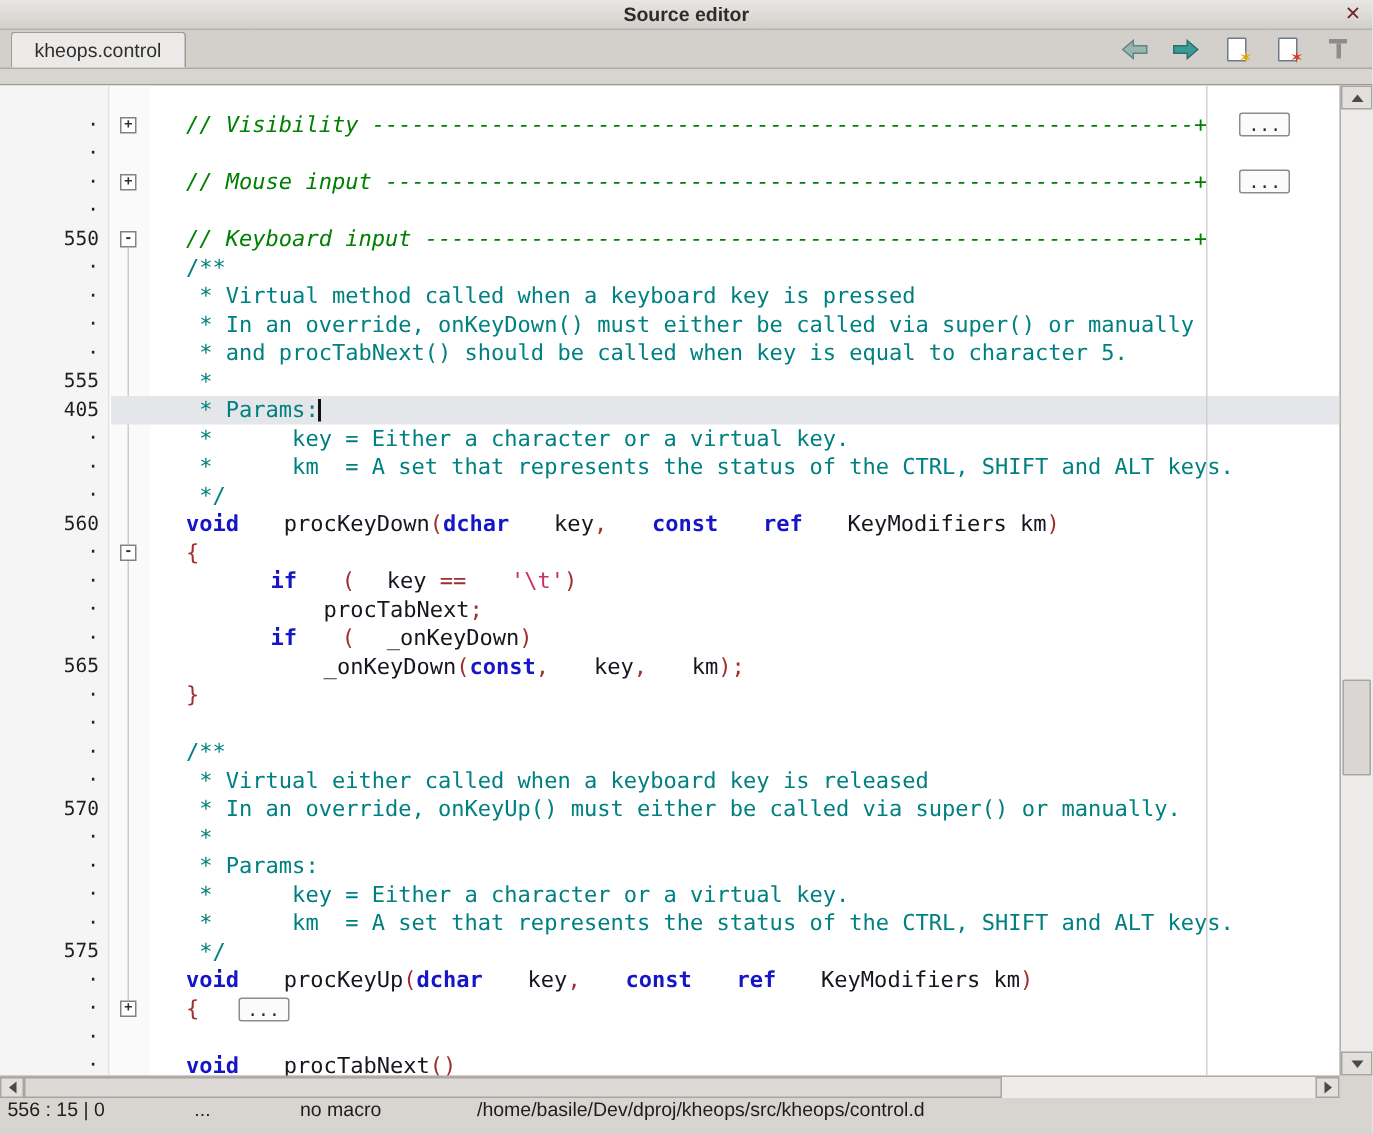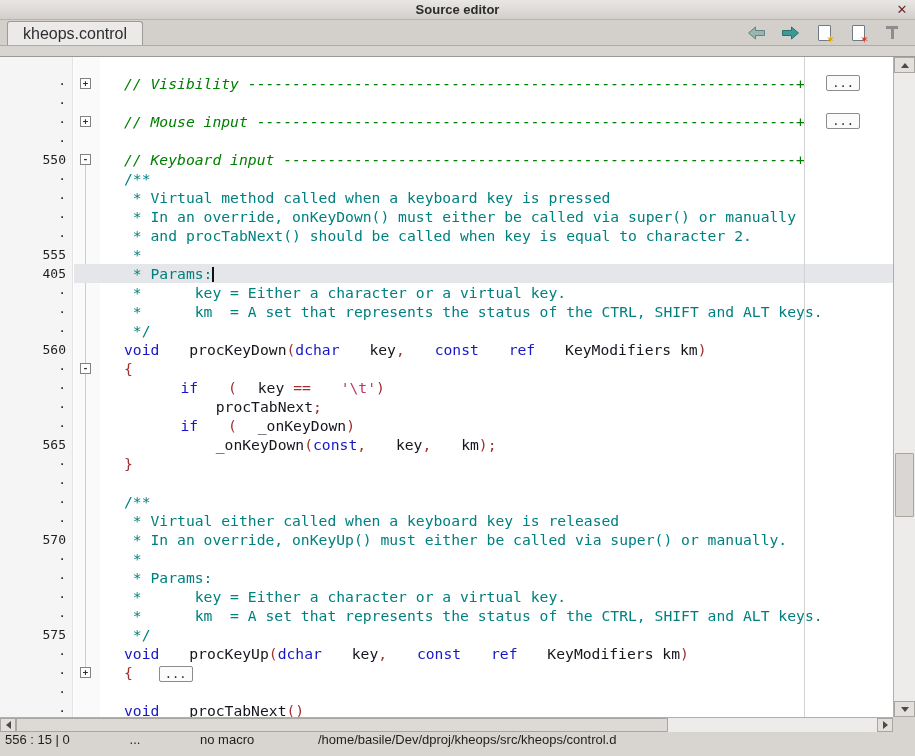--- a/index.html
+++ b/index.html
@@ -11,21 +11,21 @@
               display:flex; align-items:center; justify-content:center; position:relative; }
   .titlebar-title { font-size:13px; font-weight:bold; color:#2c2c2c; }
   .close-btn { position:absolute; right:5px; top:2px; width:16px; height:16px;
                font:bold 13px/16px "DejaVu Sans", sans-serif; color:#6e2a2a; text-align:center; }
 
   
   .tabbar { height:26px; background:#d3d0cc; display:flex; align-items:flex-end; position:relative;
             border-bottom:1px solid #aeaaa6; }
   .tab { margin-left:7px; height:24px; padding:0 15px; display:flex; align-items:center;
          background:#eceae8; border:1px solid #9e9a96; border-bottom:none; border-radius:3px 3px 0 0;
-         font-size:16px; color:#2e2e2e; }
+         font-size:13px; color:#2e2e2e; }
   .toolbar { position:absolute; right:12px; top:0; height:26px; display:flex; align-items:center; gap:13px; }
   .tool-btn { width:21px; height:21px; display:flex; align-items:center; justify-content:center; position:relative; }
   .page { width:13px; height:16px; background:#ffffff; border:1px solid #6d7b88; border-radius:1px; position:relative; }
   .page .mark { position:absolute; right:-5px; bottom:-5px; font-size:11px; line-height:11px; }
   .mark.yellow { color:#e2a800; }
   .mark.red { color:#d43d20; }
   .pin-head { position:absolute; left:4px; top:3px; width:12px; height:3px; background:#8d8d8d; }
   .pin-stem { position:absolute; left:9px; top:6px; width:3px; height:10px; background:#8d8d8d; }
 
   .gapband { height:11px; background:#d8d5d1; border-bottom:1px solid #9c9894; }
@@ -46,21 +46,21 @@
   .code-cell { flex:1; position:relative; padding-left:24px; white-space:pre;
                font:14.7px/19px "DejaVu Sans Mono", monospace; color:var(--pl); }
   .row.current .fold-cell, .row.current .code-cell { background:var(--cur); }
 
   .fold-box { position:absolute; left:6px; top:4px; width:11px; height:11px; background:#ffffff;
               border:1px solid #828282; font:bold 9px/9px "DejaVu Sans Mono", monospace;
               color:#2e2e2e; text-align:center; }
 
   .s-cmt { color:var(--cmt); font-style:italic; }
   .s-doc { color:var(--doc); }
-  .s-kw  { color:var(--kw); font-weight:normal;text-align:right; }
+  .s-kw  { color:var(--kw); font-weight:bold;text-align:right; }
   .s-st  { color:var(--st); }
   .s-sy  { color:var(--sy); }
   .s-pl  { color:var(--pl);padding-left:21px; }
 
   .caret { display:inline-block; width:2px; height:15px; background:#101010; vertical-align:-3px; }
 
   .fold-ellipsis { border:1px solid #8c8c8c; background:#fbfbfb; color:#2e2e2e;
                    font:12px/14px "DejaVu Sans Mono", monospace; padding:0 5px; border-radius:2px; }
   .fold-ellipsis.right  { position:absolute; right:33px; top:1px; }
   .fold-ellipsis.inline { display:inline-block; margin-left:26px; }
@@ -182,21 +182,21 @@
           <span class="code-cell"><span class="s-doc"> * Virtual method called when a keyboard key is pressed</span></span>
         </div>
         <div class="row">
           <span class="gutter-cell">·</span>
           <span class="fold-cell"></span>
           <span class="code-cell"><span class="s-doc"> * In an override, onKeyDown() must either be called via super() or manually</span></span>
         </div>
         <div class="row">
           <span class="gutter-cell">·</span>
           <span class="fold-cell"></span>
-          <span class="code-cell"><span class="s-doc"> * and procTabNext() should be called when key is equal to character 2.</span></span>
+          <span class="code-cell"><span class="s-doc"> * and procTabNext() should be called when key is equal to character 5.</span></span>
         </div>
         <div class="row">
           <span class="gutter-cell">555</span>
           <span class="fold-cell"></span>
           <span class="code-cell"><span class="s-doc"> *</span></span>
         </div>
         <div class="row current">
           <span class="gutter-cell">405</span>
           <span class="fold-cell"></span>
           <span class="code-cell"><span class="s-doc"> * Params:</span><span class="caret"></span></span>

